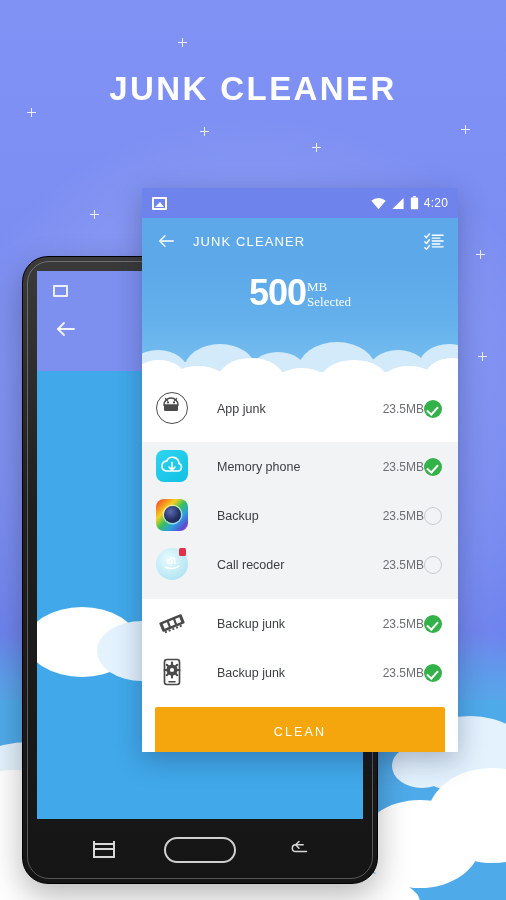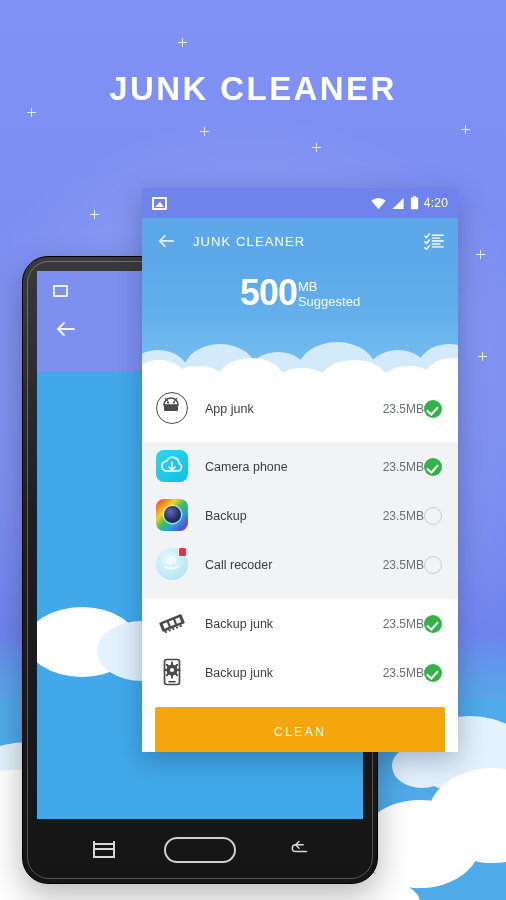--- a/index.html
+++ b/index.html
@@ -242,20 +242,21 @@
   .hero-number {
     font-size: 36px;
     font-weight: bold;
     line-height: .95;
     letter-spacing: -1px;
   }
   .hero-unitbox {
     text-align: left;
     margin-left: 1px;
     margin-top: 4px;
+    font-family: Liberation Serif, serif;
   }
   .hero-unit { font-size: 13px; line-height: 1.1; }
   .hero-suggested { font-size: 13px; line-height: 1.2; opacity: .95; }
   .hero-selected {
     position: relative;
     z-index: 3;
     margin-top: 6px;
     font-size: 12px;
     color: rgba(255,255,255,0.95);
   }
@@ -291,21 +292,21 @@
     padding: 0 16px 0 14px;
     background: #ffffff;
   }
   .row.alt { background: #f2f3f5; }
   .row-icon {
     width: 34px; height: 34px;
     flex: 0 0 34px;
     position: relative;
   }
   .row-label {
-    margin-left: 15px;
+    margin-left: 27px;
     font-size: 12.5px;
     color: #3c4043;
   }
   .row-size {
     margin-left: auto;
     font-size: 12px;
     color: #6b6f74;
     margin-right: 0;
   }
   .check {
@@ -490,21 +491,21 @@
       <line x1="10" y1="15.5" x2="19" y2="15.5"></line>
       <line x1="10" y1="19" x2="23" y2="19"></line>
     </svg>
   </div>
 
   <div class="hero">
     <div class="hero-amount">
       <span class="hero-number">500</span>
       <span class="hero-unitbox">
         <span class="hero-unit" style="display:block">MB</span>
-        <span class="hero-suggested" style="display:block">Suggested</span>
+        <span class="hero-suggested" style="display:block">Selected</span>
       </span>
     </div>
 
     <div class="cloudband">
       <div class="cl back" style="left:-14px; top:8px; width:60px; height:44px;"></div>
       <div class="cl back" style="left:42px; top:2px; width:72px; height:52px;"></div>
       <div class="cl back" style="left:108px; top:10px; width:56px; height:40px;"></div>
       <div class="cl back" style="left:156px; top:0px; width:78px; height:56px;"></div>
       <div class="cl back" style="left:226px; top:8px; width:60px; height:44px;"></div>
       <div class="cl back" style="left:276px; top:2px; width:62px; height:48px;"></div>
@@ -544,21 +545,21 @@
 
     <div class="row alt">
       <div class="row-icon">
         <div class="ic-backup">
           <svg viewBox="0 0 32 32" width="32" height="32">
             <path d="M10 21 a5 5 0 0 1 0.6 -9.9 a6.5 6.5 0 0 1 12.4 2.3 a4 4 0 0 1 -0.6 7.6 Z" fill="none" stroke="#ffffff" stroke-width="1.6"></path>
             <path d="M16 12.5 v7.5 M13 17 l3 3.2 l3 -3.2" fill="none" stroke="#ffffff" stroke-width="1.6" stroke-linecap="round" stroke-linejoin="round"></path>
           </svg>
         </div>
       </div>
-      <span class="row-label">Camera phone</span>
+      <span class="row-label">Memory phone</span>
       <span class="row-size">23.5MB</span>
       <span class="check on"></span>
     </div>
 
     <div class="row alt">
       <div class="row-icon">
         <div class="ic-camera"></div>
       </div>
       <span class="row-label">Backup</span>
       <span class="row-size">23.5MB</span>

